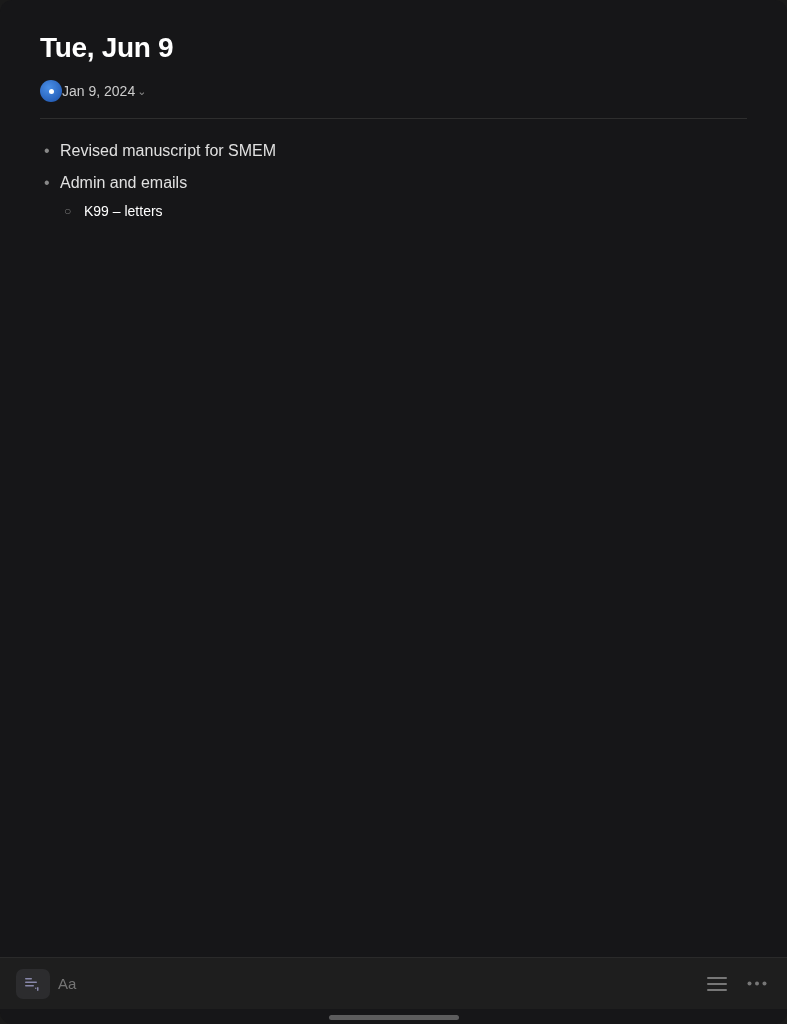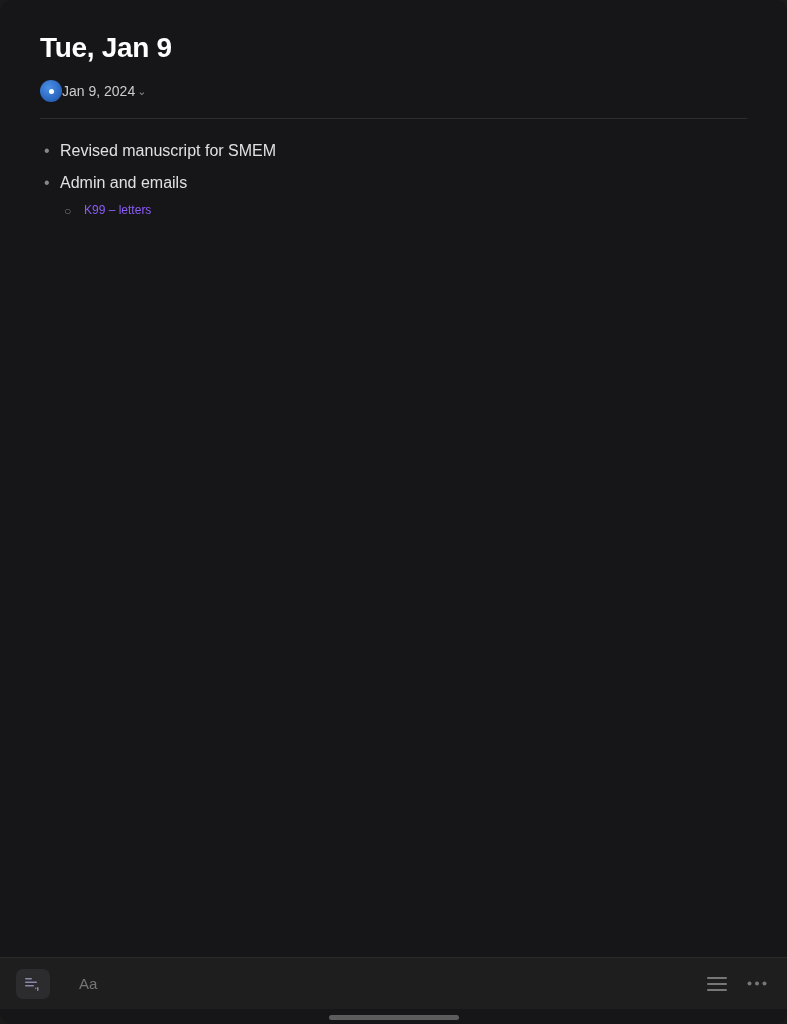--- a/index.html
+++ b/index.html
@@ -107,41 +107,41 @@
     .sub-list {
       list-style: none;
       padding: 0;
       margin-top: 6px;
     }
 
     .sub-list li {
       position: relative;
       padding-left: 24px;
       margin-bottom: 6px;
-      font-size: 12px;
-      color: #8b5cf6;
+      font-size: 14px;
+      color: #ffffff;
       line-height: 1.5;
     }
 
     .sub-list li::before {
       content: '○';
       position: absolute;
       left: 4px;
       top: 1px;
       color: #777777;
       font-size: 12px;
     }
 
     .bottom-toolbar {
       display: flex;
       align-items: center;
       padding: 10px 16px;
       background: #1e1e1e;
       border-top: 1px solid #2a2a2a;
-      gap: 21px;
+      gap: 0;
       min-height: 52px;
     }
 
     .toolbar-add-btn {
       width: 34px;
       height: 30px;
       background: #2c2c2e;
       border-radius: 7px;
       display: flex;
       align-items: center;
@@ -200,21 +200,21 @@
       margin: 6px auto 4px;
       opacity: 0.3;
     }
   </style>
 </head>
 <body>
 
 <div class="app-container">
   <div class="main-content">
 
-    <h1 class="page-title">Tue, Jan 9</h1>
+    <h1 class="page-title">Tue, Jun 9</h1>
 
     <div class="date-selector">
       <div class="date-icon">
         <div class="date-icon-dot"></div>
       </div>
       <span class="date-text">Jan 9, 2024</span>
       <span class="chevron-down">⌄</span>
     </div>
 
     <ul class="notes-list">

